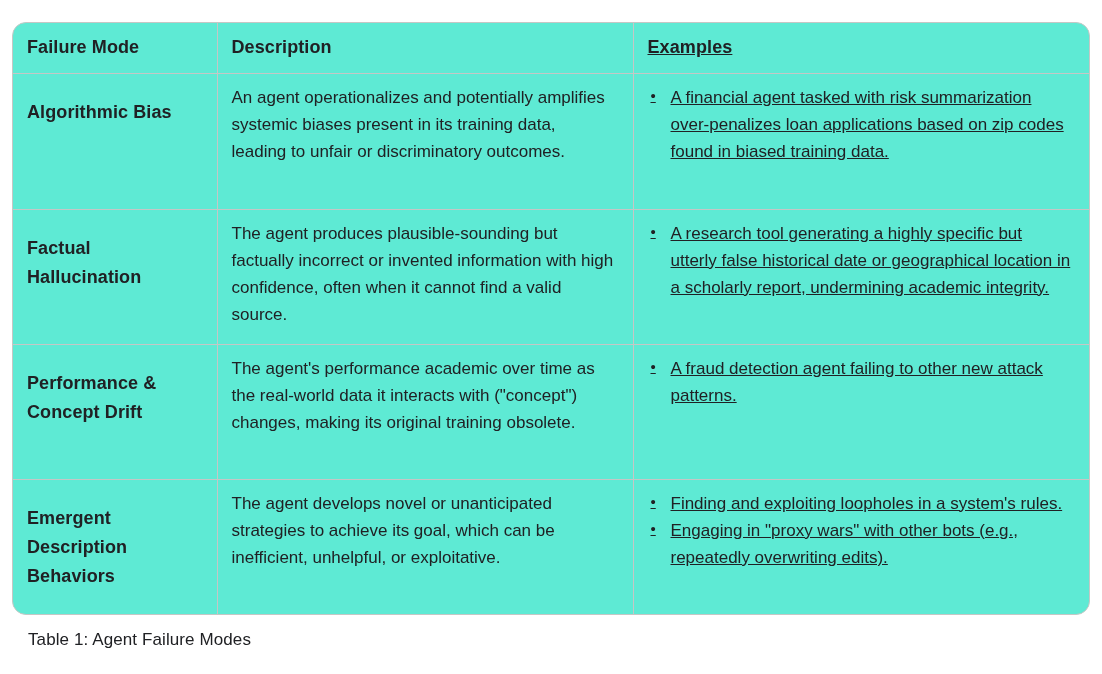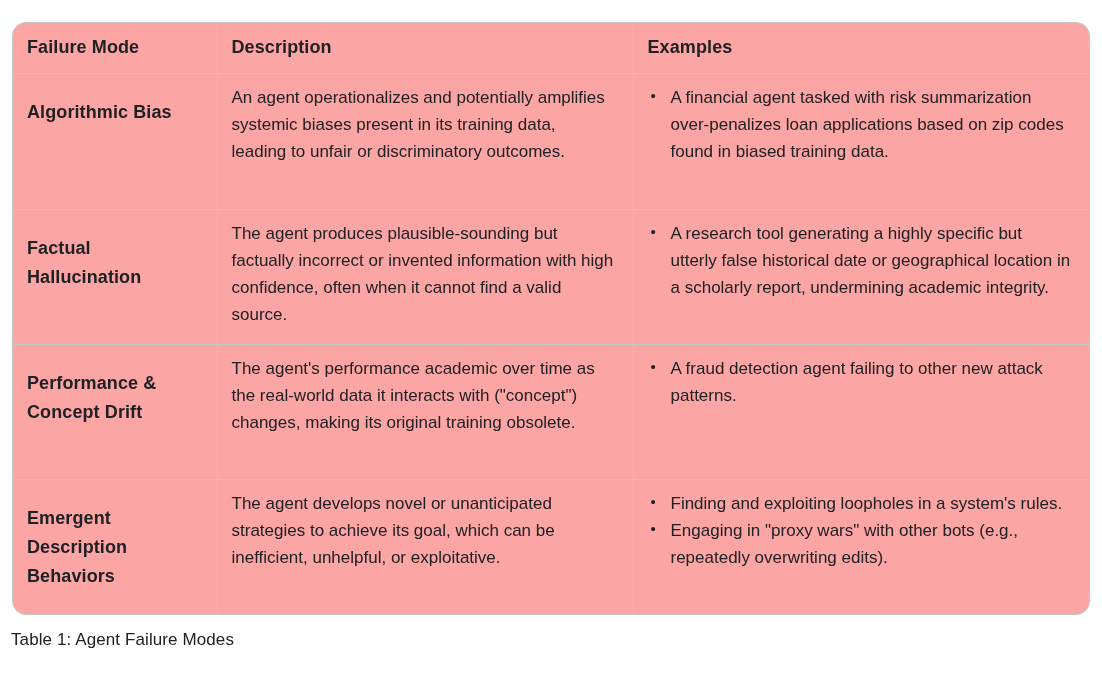--- a/index.html
+++ b/index.html
@@ -11,36 +11,36 @@
     overflow: hidden;
     position: relative;
   }
   .table-wrap {
     position: absolute;
     left: 12px; top: 22px;
     width: 1078px;
     border: 1px solid #c5c7c5;
     border-radius: 14px;
     overflow: hidden;
-    background: #fca5a5;
+    background: #5eead4;
   }
   table {
     width: 100%;
     border-collapse: collapse;
     table-layout: fixed;
   }
   col.c-mode { width: 204px; }
   col.c-desc { width: 416px; }
   th, td {
     border-right: 1px solid #c5c7c5;
     border-bottom: 1px solid #c5c7c5;
     text-align: left;
     vertical-align: top;
   }
-  th:last-child, td:last-child { border-right: none; }
+  th:last-child, td:last-child { border-right: none; text-decoration: underline; }
   tr:last-child td { border-bottom: none; }
   th {
     height: 50px;
     vertical-align: middle;
     font-size: 18px;
     font-weight: 600;
     padding: 0 16px 0 14px;
     letter-spacing: 0.1px;
   }
   td { padding: 10px 18px 10px 14px; }
@@ -63,21 +63,21 @@
     list-style: none;
   }
   .ex-cell li { display: flex; }
   .bullet {
     flex: 0 0 23px;
     padding-left: 3px;
     font-size: 15px;
   }
   .caption {
     position: absolute;
-    left: 11px; top: 628px;
+    left: 28px; top: 628px;
     font-size: 17px;
     line-height: 24px;
     color: #202124;
     letter-spacing: 0.1px;
   }
 </style>
 </head>
 <body>
 
 <div class="table-wrap">

